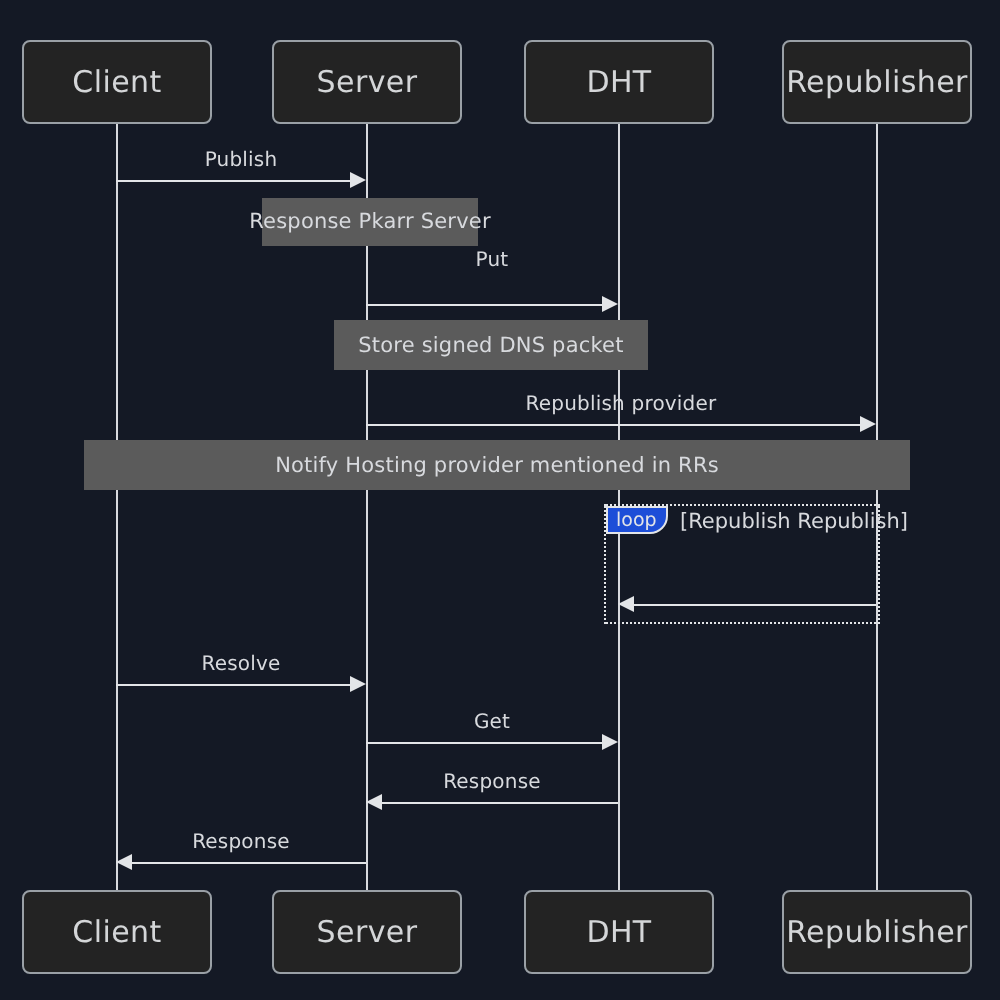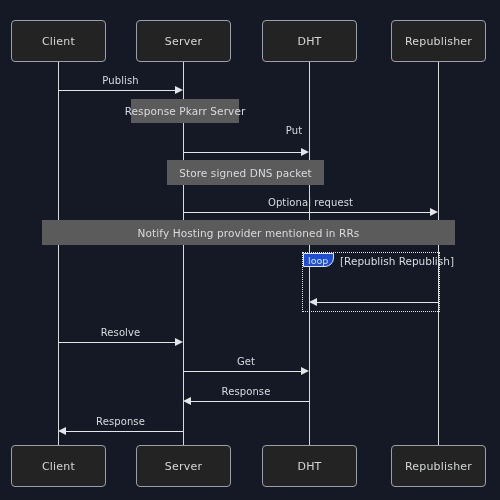--- a/index.html
+++ b/index.html
@@ -22,21 +22,21 @@
   .actor-box {
     position: absolute;
     box-sizing: border-box;
     background: #232323;
     border: 1px solid #9aa0a6;
     border-radius: 4px;
     display: flex;
     align-items: center;
     justify-content: center;
     color: #d4d6d8;
-    font-size: 11px;
+    font-size: 15px;
     letter-spacing: 0.2px;
     z-index: 6;
   }
   .lifeline {
     position: absolute;
     width: 1px;
     background: #d8dade;
     z-index: 1;
   }
   .msg-line {
@@ -139,29 +139,29 @@
   </div>
 
   <div class="msg-label" style="left:58px; top:75px; width:125px;">Publish</div>
   <div class="msg-line" style="left:58px; top:90px; width:117px;"></div>
   <div class="arrow-head right" style="left:175px; top:86px;"></div>
 
   <div class="note" style="left:131px; top:99px; width:108px; height:24px;">
     <span>Response Pkarr Server</span>
   </div>
 
-  <div class="msg-label" style="left:183px; top:125px; width:126px;padding-left:48px;">Put</div>
+  <div class="msg-label" style="left:183px; top:125px; width:126px;">Put</div>
   <div class="msg-line" style="left:183px; top:152px; width:118px;"></div>
   <div class="arrow-head right" style="left:301px; top:148px;"></div>
 
   <div class="note" style="left:167px; top:160px; width:157px; height:25px;">
     <span>Store signed DNS packet</span>
   </div>
 
-  <div class="msg-label" style="left:183px; top:197px; width:255px;">Optional request</div>
+  <div class="msg-label" style="left:183px; top:197px; width:255px;">Republish provider</div>
   <div class="msg-line" style="left:183px; top:212px; width:247px;"></div>
   <div class="arrow-head right" style="left:430px; top:208px;"></div>
 
   <div class="note" style="left:42px; top:220px; width:413px; height:25px;">
     <span>Notify Hosting provider mentioned in RRs</span>
   </div>
 
   <div class="msg-line" style="left:317px; top:302px; width:121px;"></div>
   <div class="arrow-head left" style="left:309px; top:298px;"></div>
 

